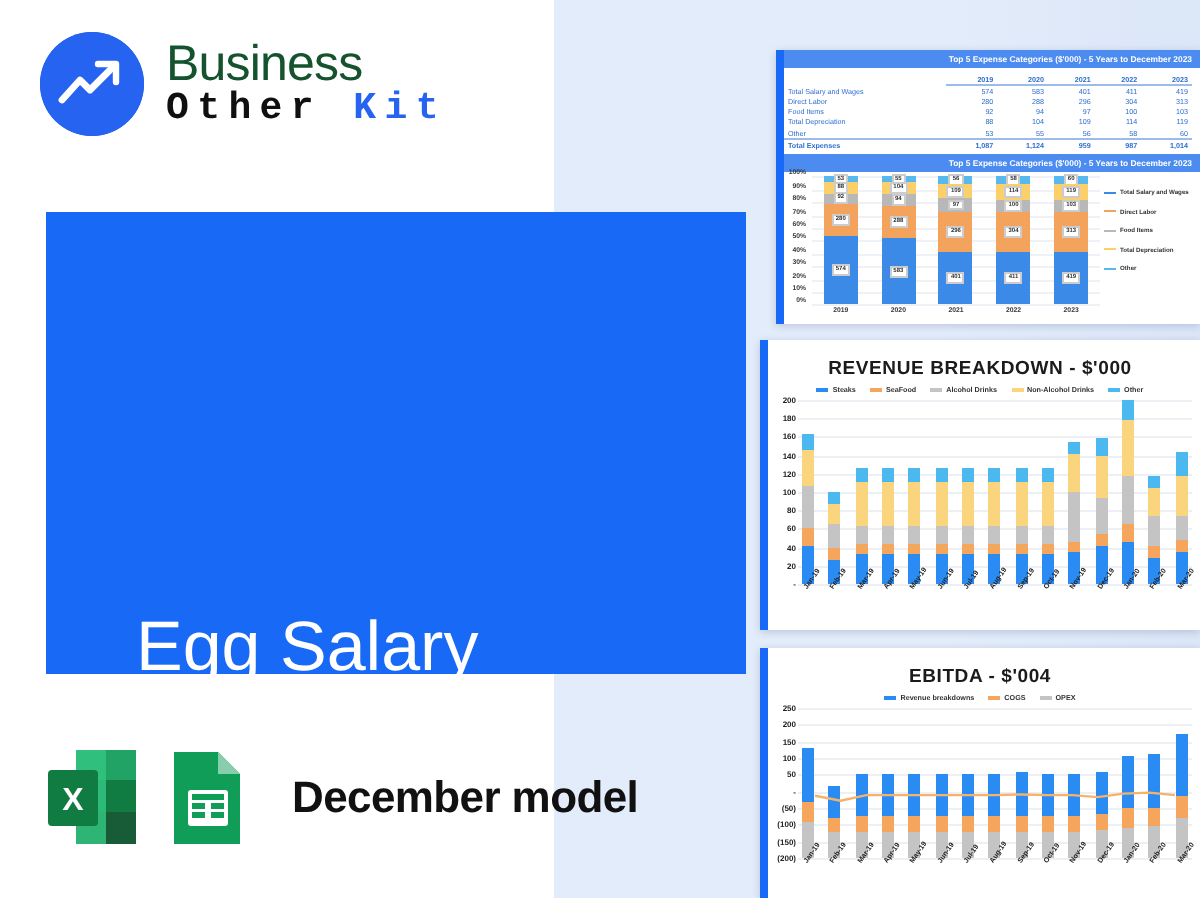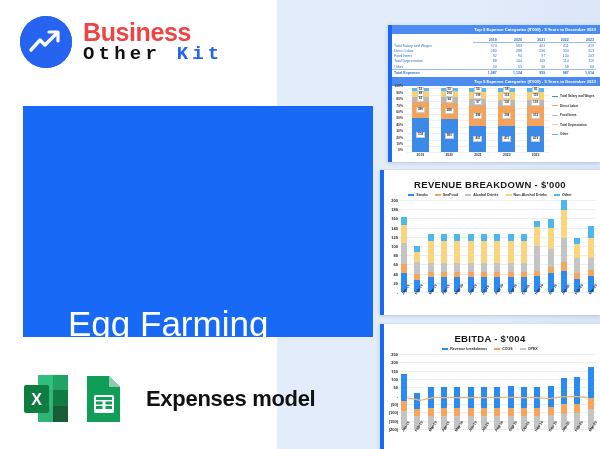--- a/index.html
+++ b/index.html
@@ -29,21 +29,21 @@
 
   
   .logo { position: absolute; left: 20px; top: 16px; display: flex; align-items: center; }
   .logo-mark {
     width: 52px; height: 52px; border-radius: 50%;
     background: #2563f0; position: relative; flex: 0 0 auto;
   }
   .logo-mark svg { position: absolute; left: 0; top: 0; }
   .logo-text { margin-left: 11px; }
   .logo-line1 {
-    font-size: 25px; font-weight: bold; color: #ef4444;
+    font-size: 25px; font-weight: normal; color: #14532d;
     letter-spacing: -0.4px; line-height: 1.05;
   }
   .logo-line2 {
     font-size: 19px; font-weight: bold; color: #101010;
     letter-spacing: 4.2px; line-height: 1.05; margin-top: -1px;
     font-family: "Liberation Mono", monospace;
   }
   .logo-kit { color: #2563f0; }
 
   
@@ -180,21 +180,21 @@
         <path d="M29 16 L38 16 L38 25" stroke="#ffffff" stroke-width="3.2" fill="none" stroke-linecap="round" stroke-linejoin="round"></path>
       </svg>
     </div>
     <div class="logo-text">
       <div class="logo-line1">Business</div>
       <div class="logo-line2"><span>Other </span><span class="logo-kit">Kit</span></div>
     </div>
   </div>
 
   <div class="hero">
-    <div class="hero-title">Egg Farming</div>
+    <div class="hero-title">Egg Salary</div>
   </div>
 
   <div class="filerow">
     <div class="icon-xls">
       <svg width="48" height="52" viewBox="0 0 48 52">
         <rect x="16" y="2" width="30" height="15" fill="#21a366"></rect>
         <rect x="16" y="17" width="30" height="16" fill="#107c41"></rect>
         <rect x="16" y="33" width="30" height="16" fill="#185c37"></rect>
         <rect x="16" y="2" width="15" height="47" fill="#33c481" opacity="0.85"></rect>
         <rect x="2" y="12" width="25" height="28" rx="2" fill="#107c41"></rect>
@@ -206,21 +206,21 @@
         <path d="M5 3 h22 l11 11 v35 h-33 z" fill="#0f9d58"></path>
         <path d="M27 3 l11 11 h-11 z" fill="#87ceac"></path>
         <rect x="12" y="22" width="20" height="18" rx="1.5" fill="#ffffff"></rect>
         <rect x="14" y="24" width="16" height="3" fill="#0f9d58"></rect>
         <rect x="14" y="28.5" width="6.5" height="3" fill="#0f9d58"></rect>
         <rect x="23.5" y="28.5" width="6.5" height="3" fill="#0f9d58"></rect>
         <rect x="14" y="33" width="6.5" height="3" fill="#0f9d58"></rect>
         <rect x="23.5" y="33" width="6.5" height="3" fill="#0f9d58"></rect>
       </svg>
     </div>
-    <div class="label">Expenses model</div>
+    <div class="label">December model</div>
   </div>
 
   <div class="card card-1">
     <div class="card-accent-left"></div>
     <div class="ss-header">Top 5 Expense Categories ($'000) - 5 Years to December 2023</div>
     <div class="ss-table">
       <table id="exp-table">
           <tbody>
             <tr>
               <th class="lbl"></th>

